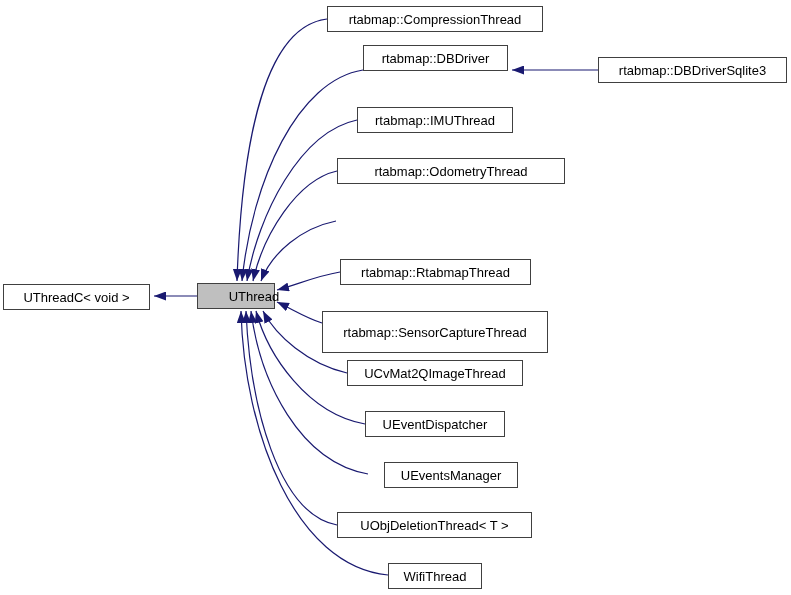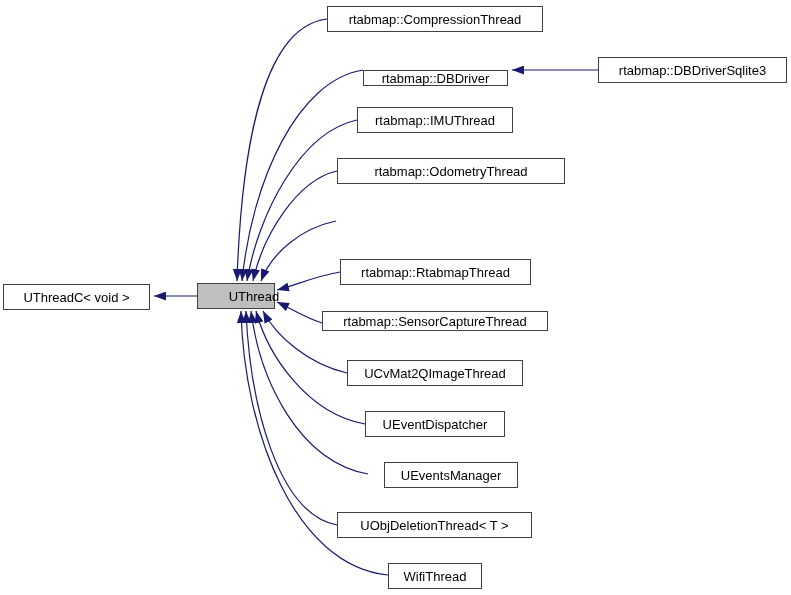--- a/index.html
+++ b/index.html
@@ -68,32 +68,32 @@
       </marker>
     </defs>
   </svg>
 
   <div class="node" style="left:3px;top:284px;width:147px;height:26px;">UThreadC&lt; void &gt;</div>
 
   <div class="node highlight" style="left:197px;top:283px;width:78px;height:26px;padding-left:36px;">UThread</div>
 
   <div class="node" style="left:327px;top:6px;width:216px;height:26px;">rtabmap::CompressionThread</div>
 
-  <div class="node" style="left:363px;top:70px;width:145px;height:16px;">rtabmap::DBDriver</div>
+  <div class="node" style="left:363px;top:45px;width:145px;height:26px;">rtabmap::DBDriver</div>
 
   <div class="node" style="left:598px;top:57px;width:189px;height:26px;">rtabmap::DBDriverSqlite3</div>
 
   <div class="node" style="left:357px;top:107px;width:156px;height:26px;">rtabmap::IMUThread</div>
 
   <div class="node" style="left:337px;top:158px;width:228px;height:26px;">rtabmap::OdometryThread</div>
 
 
   <div class="node" style="left:340px;top:259px;width:191px;height:26px;">rtabmap::RtabmapThread</div>
 
-  <div class="node" style="left:322px;top:311px;width:226px;height:20px;">rtabmap::SensorCaptureThread</div>
+  <div class="node" style="left:322px;top:311px;width:226px;height:42px;">rtabmap::SensorCaptureThread</div>
 
   <div class="node" style="left:347px;top:360px;width:176px;height:26px;">UCvMat2QImageThread</div>
 
   <div class="node" style="left:365px;top:411px;width:140px;height:26px;">UEventDispatcher</div>
 
   <div class="node" style="left:368px;top:462px;width:134px;height:26px;margin-left:16px;">UEventsManager</div>
 
   <div class="node" style="left:337px;top:512px;width:195px;height:26px;">UObjDeletionThread&lt; T &gt;</div>
 
   <div class="node" style="left:388px;top:563px;width:94px;height:26px;">WifiThread</div>

